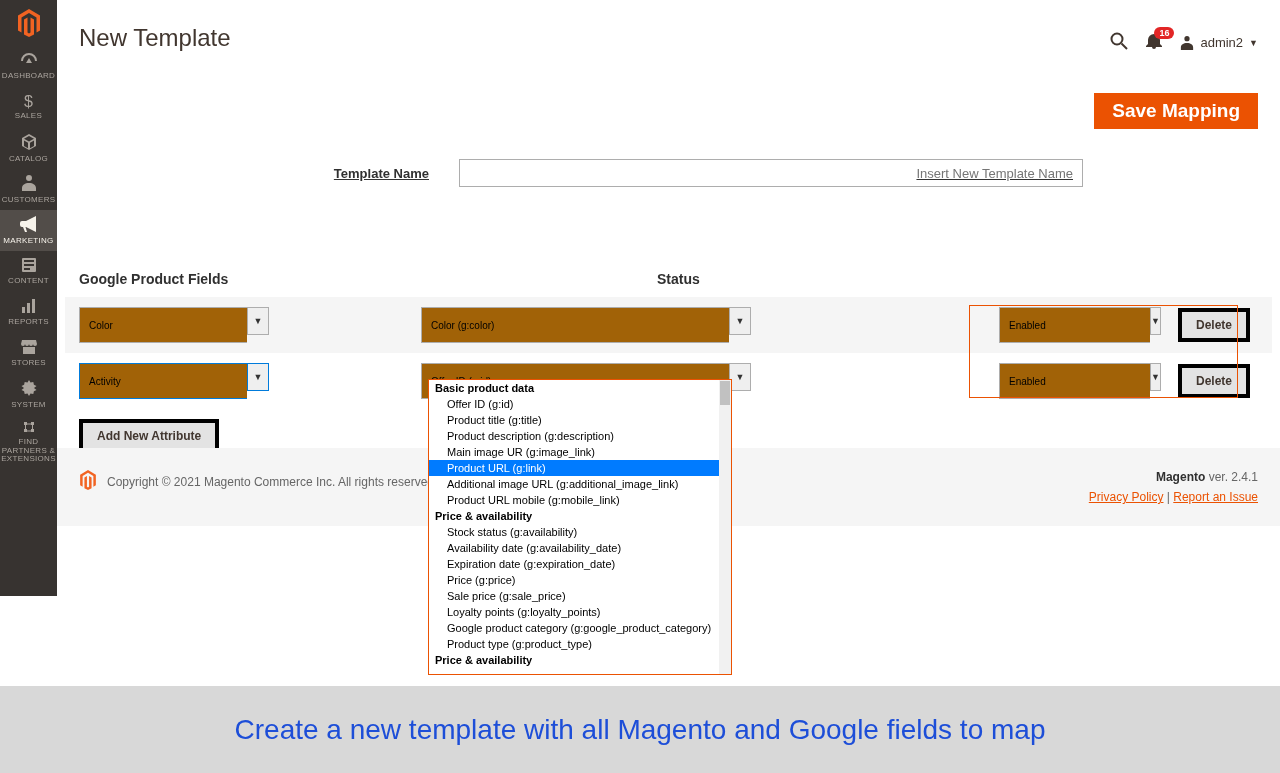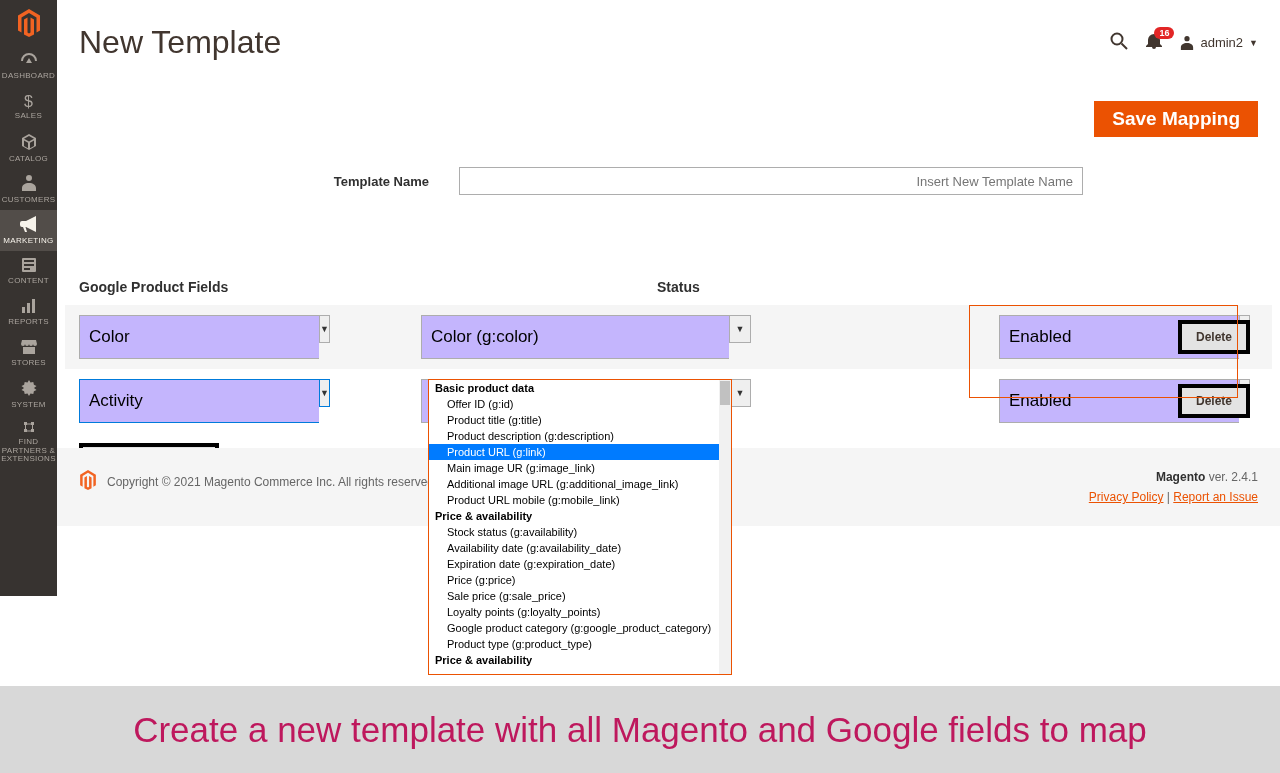--- a/index.html
+++ b/index.html
@@ -13,57 +13,57 @@
 .nav-item.tall { height: 53px; }
 .nav-item.active { background: #524d49; color: #f7f3eb; }
 .nav-icon { font-size: 16px; line-height: 1; margin-bottom: 2px; }
 .nav-label { font-size: 8px; letter-spacing: 0.3px; text-align: center; line-height: 1.1; padding: 0 2px; }
 
 
 .main { position: absolute; left: 57px; top: 0; right: 0; }
 
 
 .page-header { padding: 24px 22px 0 22px; display: flex; align-items: flex-start; justify-content: space-between; }
-.page-title { font-size: 32px; font-weight: 400; color: #41362f; }
+.page-title { font-size: 24px; font-weight: 400; color: #41362f; }
 .header-right { display: flex; align-items: center; gap: 18px; margin-top: 8px; }
 .search-icon { width: 18px; height: 18px; color: #41362f; cursor: pointer; }
 .notif { position: relative; cursor: pointer; }
 .notif svg { width: 16px; height: 16px; }
 .notif-badge { position: absolute; top: -6px; left: 8px; background: #e22626; color: #fff; font-size: 9px; font-weight: 600; border-radius: 8px; padding: 1px 5px; }
 .admin { display: flex; align-items: center; gap: 6px; cursor: pointer; color: #41362f; font-size: 13px; }
 .admin svg { width: 14px; height: 14px; }
 .admin-caret { font-size: 9px; }
 
 
 .actions-row { padding: 40px 22px 0 22px; display: flex; justify-content: flex-end; }
 .btn-primary { background: #eb5202; color: #fff; border: none; padding: 7px 18px; font-size: 19px; font-weight: 600; cursor: pointer; }
 
 
-.field-row { padding: 30px 22px 16px 22px; display: flex; align-items: center; }
+.field-row { padding: 30px 22px 16px 22px; display: flex; align-items: center; text-decoration: underline; }
 .field-label { width: 380px; text-align: right; padding-right: 30px; font-size: 13px; font-weight: 600; color: #303030; }
 .field-input { width: 624px; height: 28px; border: 1px solid #adadad; padding: 0 9px; font-size: 13px; color: #4d7c0f; text-align: right; }
 
 
 .grid-headers { padding: 68px 22px 10px 22px; display: flex; }
 .col-m { width: 342px; }
 .col-g { width: 578px; }
 .col-s { flex: 1; }
 .grid-headers h3 { font-size: 14px; font-weight: 600; color: #303030; }
 
 .grid-body { padding: 0 8px 0 8px; }
 .grid-row { display: flex; align-items: center; padding: 10px 14px; }
 .grid-row.stripe { background: #f5f5f5; }
 .cell-m { width: 342px; }
 .cell-g { width: 578px; }
 .cell-s { flex: 1; display: flex; align-items: center; justify-content: space-between; padding-right: 8px; }
 
 .combo { display: flex; width: 190px; }
 .combo.wide { width: 330px; }
 .combo.small { width: 76px; }
-.combo-input { flex: 1; height: 44px; border: 1px solid #adadad; border-right: none; padding: 0 9px; font-size: 17px; background: #c4b5fd; }
+.combo-input { flex: 1; height: 36px; border: 1px solid #adadad; border-right: none; padding: 0 9px; font-size: 10px; background: #a16207; }
 .combo-btn { width: 22px; height: 28px; border: 1px solid #adadad; background: #efefef; display: flex; align-items: center; justify-content: center; cursor: pointer; font-size: 9px; color: #333; }
 .combo.focus .combo-input { border-color: #007bdb; }
 .combo.focus .combo-btn { border-color: #007bdb; }
 
 .btn-secondary { background: #e3e3e3; border: 4px solid #000000; padding: 6px 14px; font-size: 12px; font-weight: 600; color: #41362f; cursor: pointer; }
 .add-row { padding: 10px 22px; }
 
 
 .status-highlight { position: absolute; border: 1px solid #eb5202; pointer-events: none; z-index: 5; }
 
@@ -77,21 +77,21 @@
 
 
 .footer { position: absolute; left: 57px; right: 0; top: 448px; background: #f5f5f5; padding: 22px 22px; display: flex; justify-content: space-between; align-items: flex-start; font-size: 12px; z-index: 1; }
 .footer-left { display: flex; align-items: center; gap: 10px; color: #666; }
 .footer-logo svg { width: 18px; height: 20px; }
 .footer-right { text-align: right; color: #666; }
 .footer-right a { color: #eb5202; text-decoration: underline; }
 .footer-right .mag { color: #303030; }
 
 
-.caption { position: absolute; left: 0; right: 0; top: 686px; height: 87px; background: #d8d8d8; display: flex; align-items: center; justify-content: center; font-size: 35px; color: #be185d; }
+.caption { position: absolute; left: 0; right: 0; top: 686px; height: 87px; background: #d8d8d8; display: flex; align-items: center; justify-content: center; font-size: 28px; color: #1d4ed8; }
 </style>
 </head>
 <body>
 
 <div class="sidebar">
   <div class="logo-cell">
     <svg viewBox="0 0 24 28" fill="none">
         <path d="M12 0L1 6.5v15L4.5 23.5V8.5L12 4l7.5 4.5v15L23 21.5v-15L12 0zm-1.5 8.5L7 10.5v15L12 28l5-2.5v-15l-3.5-2v15L12 24.5l-1.5-1V8.5z" fill="#f26322"></path>
       </svg>
   </div>
@@ -257,22 +257,22 @@
 <div class="status-highlight" style="left:969px; top:305px; width:269px; height:93px;"></div>
 
 <div class="dropdown-panel" id="dd" style="left:428px; top:379px; width:304px; height:296px;">
   <div class="dd-scroll">
       <div class="dd-thumb"></div>
     </div>
 <div class="dd-group">Basic product data</div>
     <div class="dd-item">Offer ID (g:id)</div>
     <div class="dd-item">Product title (g:title)</div>
     <div class="dd-item">Product description (g:description)</div>
+    <div class="dd-item">Main image UR (g:image_link)</div>
     <div class="dd-item selected">Product URL (g:link)</div>
-    <div class="dd-item">Main image UR (g:image_link)</div>
     <div class="dd-item">Additional image URL (g:additional_image_link)</div>
     <div class="dd-item">Product URL mobile (g:mobile_link)</div>
     <div class="dd-group">Price &amp; availability</div>
     <div class="dd-item">Stock status (g:availability)</div>
     <div class="dd-item">Availability date (g:availability_date)</div>
     <div class="dd-item">Expiration date (g:expiration_date)</div>
     <div class="dd-item">Price (g:price)</div>
     <div class="dd-item">Sale price (g:sale_price)</div>
     <div class="dd-item">Loyalty points (g:loyalty_points)</div>
     <div class="dd-item">Google product category (g:google_product_category)</div>

